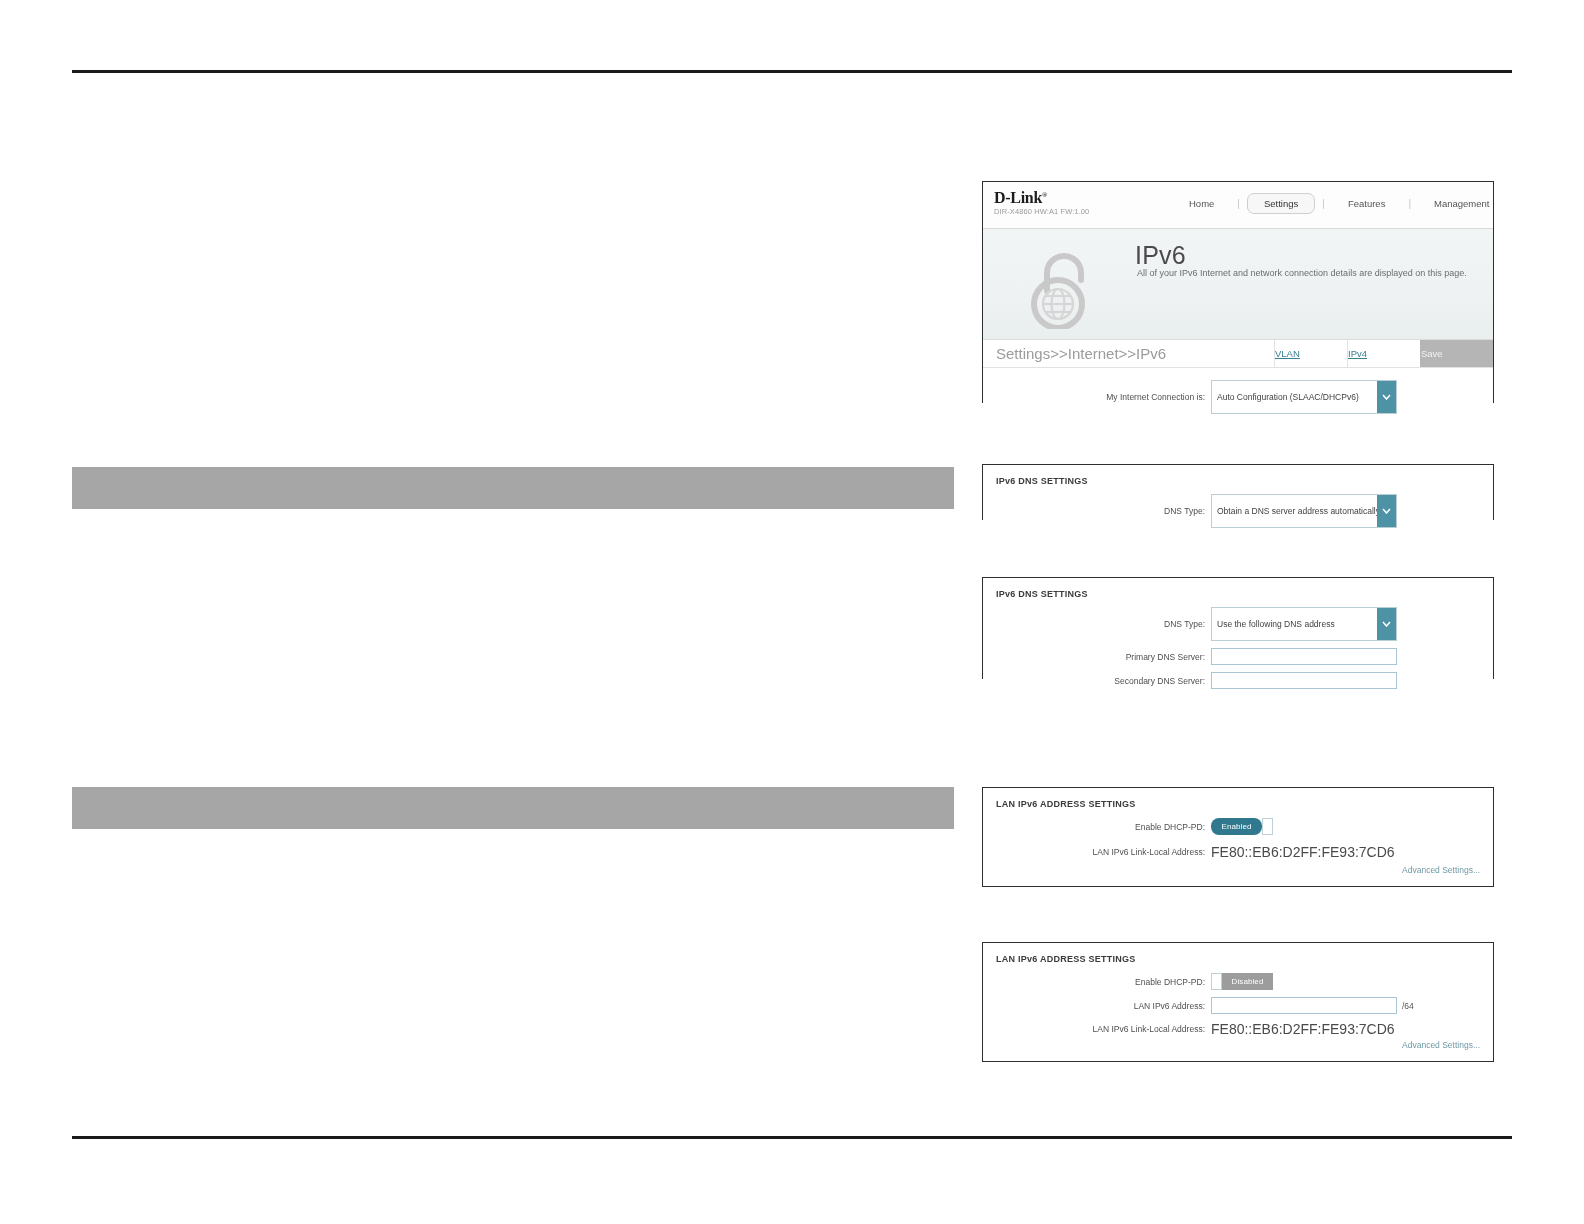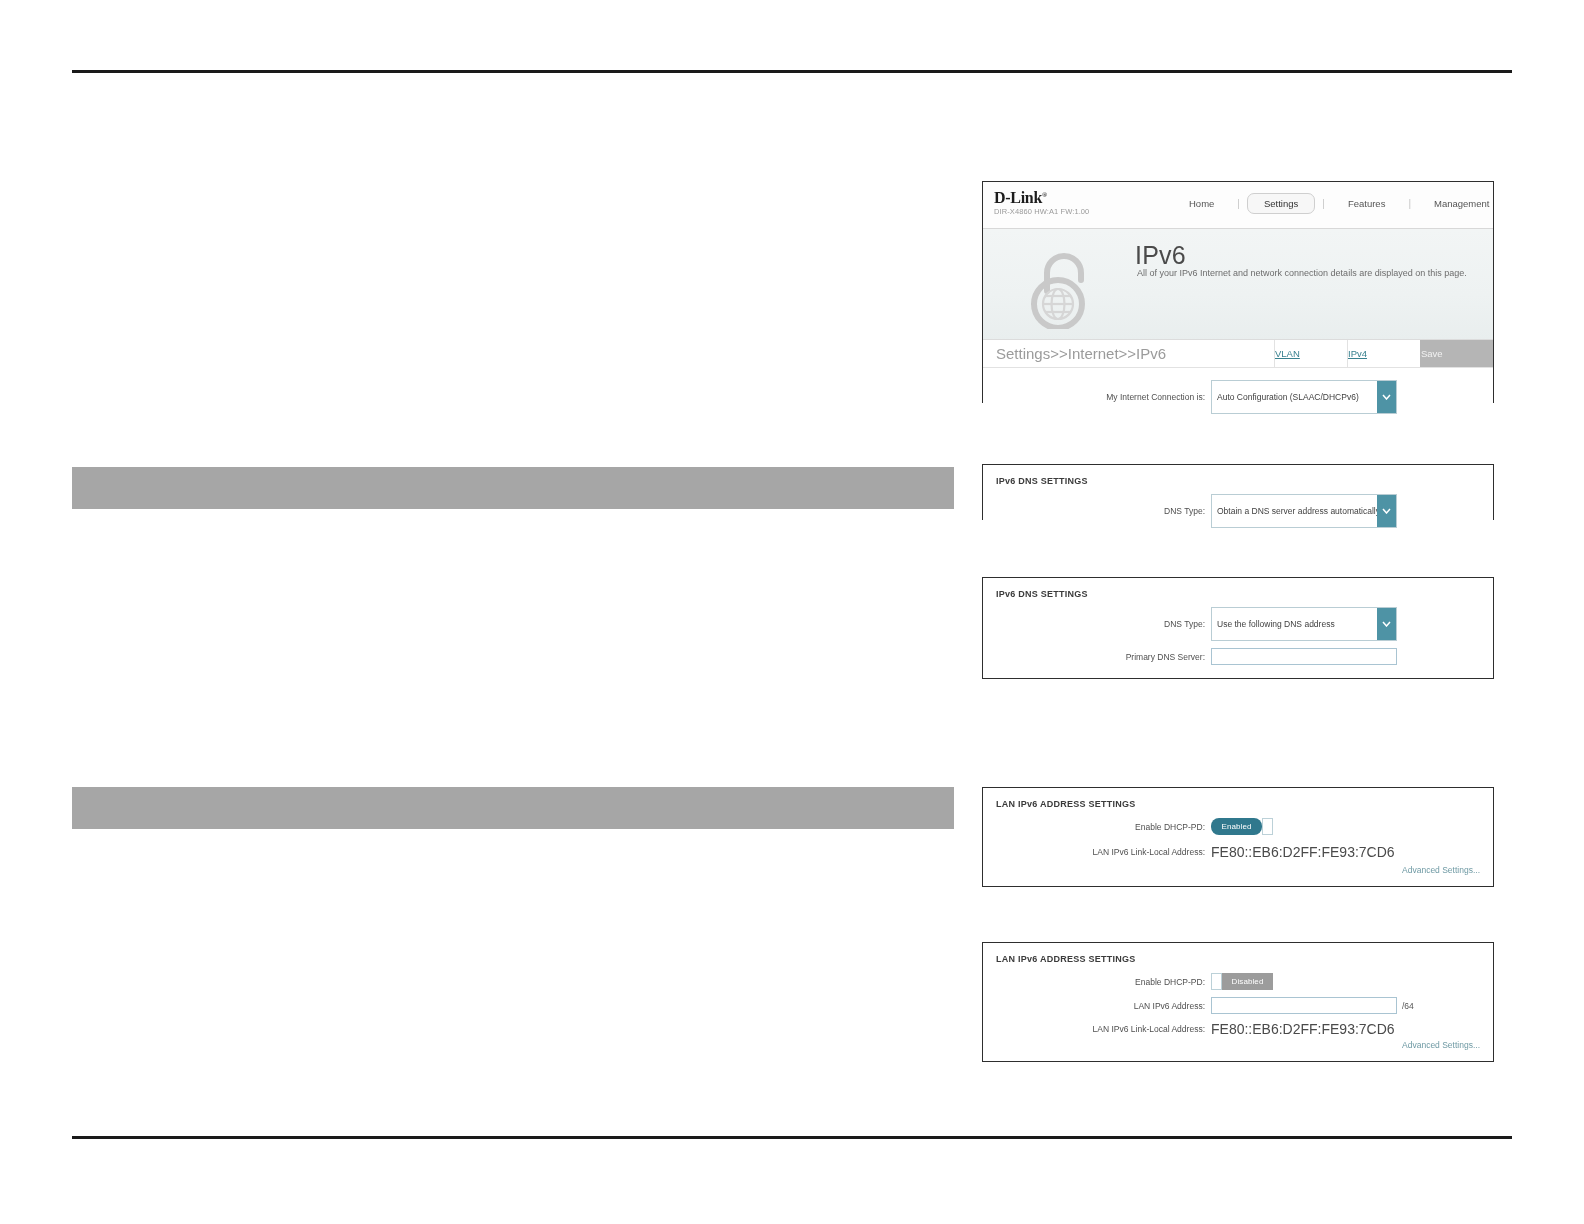--- a/index.html
+++ b/index.html
@@ -373,20 +373,24 @@
           <svg width="9" height="6" viewBox="0 0 9 6">
               <path d="M1 1 L4.5 5 L8 1" fill="none" stroke="#ffffff" stroke-width="1.5"></path>
             </svg>
         </div>
       </div>
     </div>
     <div class="f-row">
       <div class="f-label" style="width:222px;">Primary DNS Server:</div>
       <input class="txt" style="width: 186px;" type="text" value="">
     </div>
+    <div class="f-row">
+      <div class="f-label" style="width:222px;">Secondary DNS Server:</div>
+      <input class="txt" style="width: 186px;" type="text" value="">
+    </div>
   </div>
 </div>
 
 <div class="panel" style="left:982px; top:787px; width:512px; height:100px;">
   <div class="sec-title">LAN IPv6 ADDRESS SETTINGS</div>
   <div class="form-area" style="padding-top:9px;">
     <div class="f-row">
       <div class="f-label" style="width:222px;">Enable DHCP-PD:</div>
       <div class="toggle on">
         <div class="track">Enabled</div>

